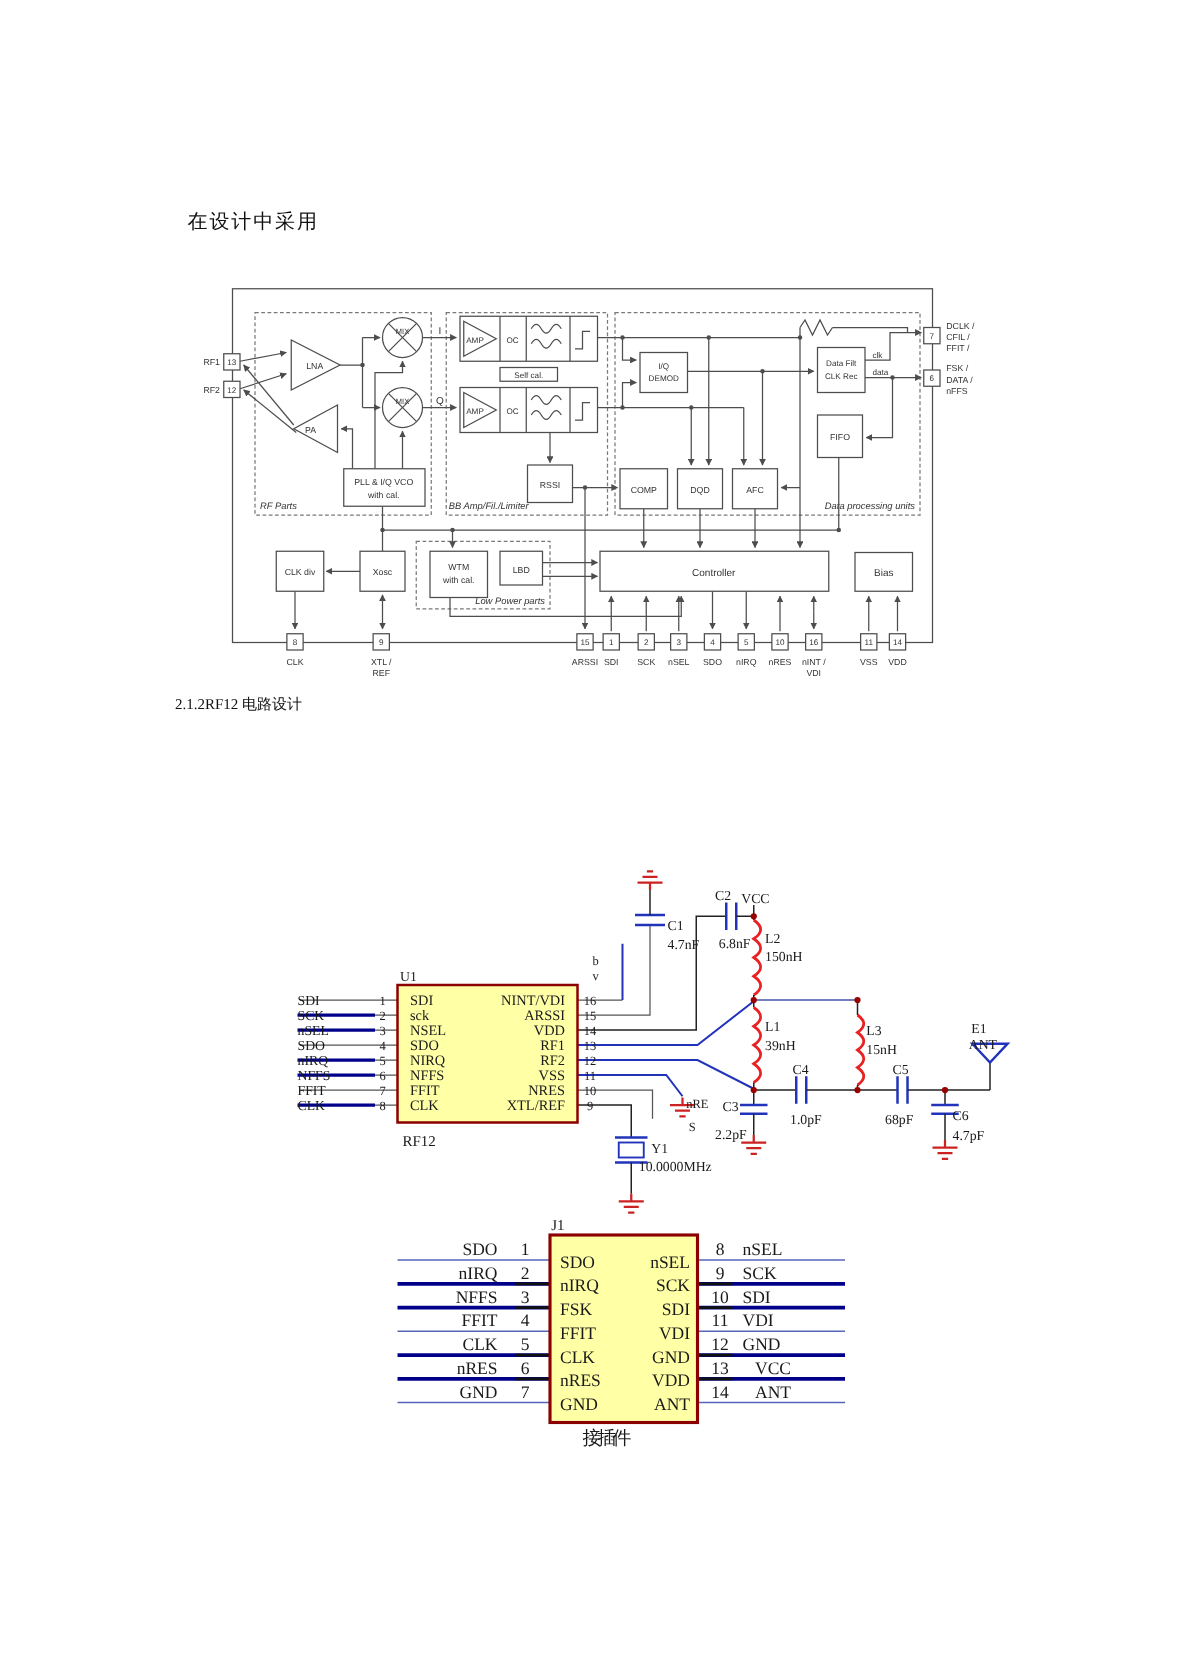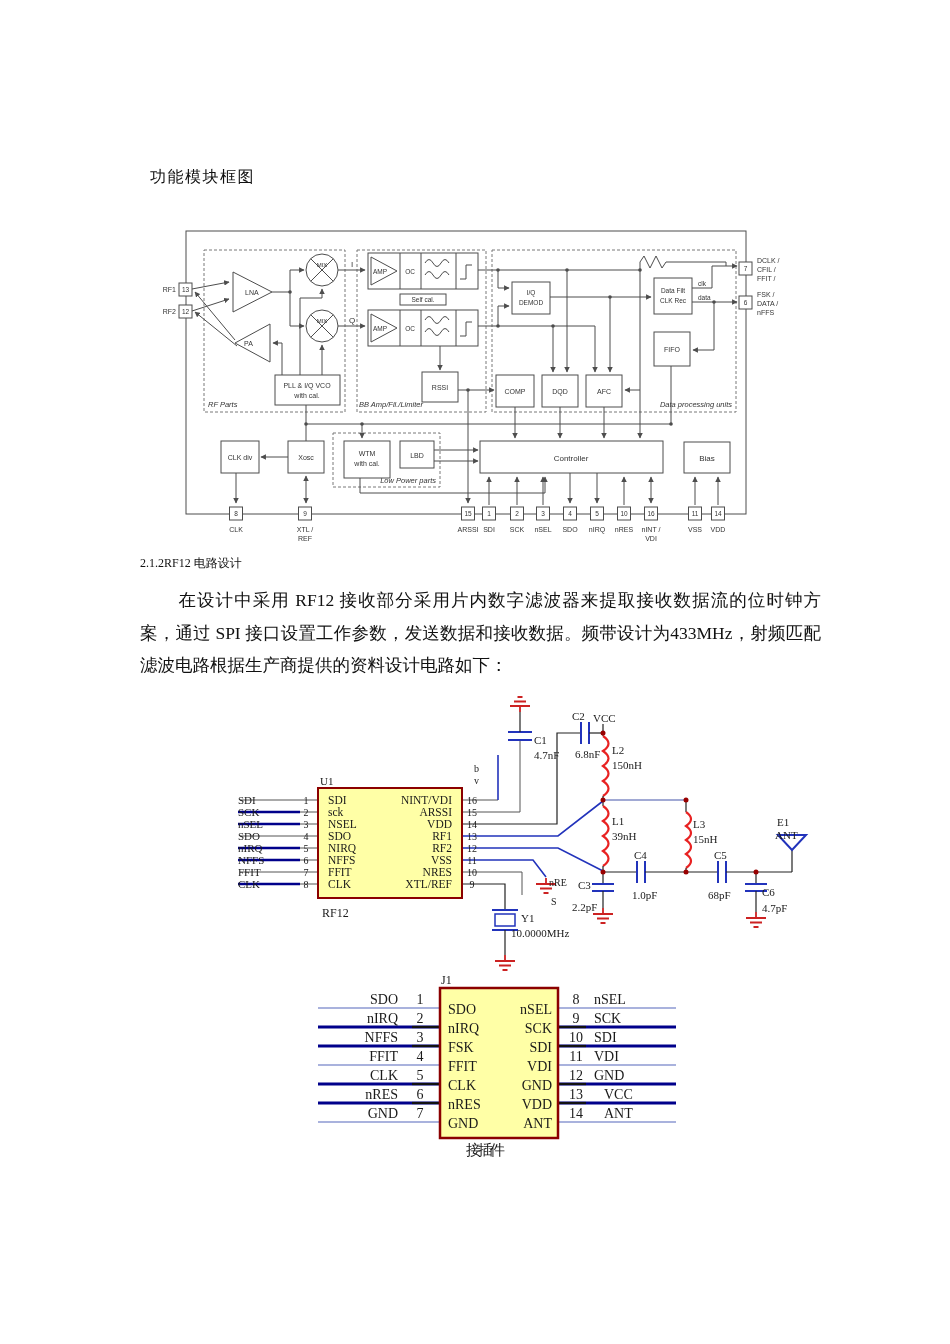--- a/index.html
+++ b/index.html
@@ -26,21 +26,21 @@
   .dt{fill:#990000;}
   .jthin{stroke:#5566BB;stroke-width:1.2;fill:none;}
   .jthick{stroke:#00008B;stroke-width:3;fill:none;}
   .jstub{stroke:#111;stroke-width:2.2;fill:none;}
 </style>
 </head>
 <body>
 
 <div class="page">
 
-  <div class="doc-title">功能模块框图</div>
+  <div class="doc-title">在设计中采用</div>
 
   <svg class="bd" style="left:140px;top:225px" width="680" height="330" viewBox="140 225 680 330">
     <defs>
       <marker id="a" viewBox="0 0 10 10" refX="9" refY="5" markerWidth="5.5" markerHeight="5.5" orient="auto-start-reverse">
         <path d="M0,0L10,5L0,10z" fill="#4d4d4d"></path>
       </marker>
     </defs>
 
     <rect class="ln" x="186" y="231" width="560" height="283"></rect>
 
@@ -263,21 +263,20 @@
     <text x="570" y="532" font-size="7" text-anchor="middle">SDO</text>
     <text x="597" y="532" font-size="7" text-anchor="middle">nIRQ</text>
     <text x="624" y="532" font-size="7" text-anchor="middle">nRES</text>
     <text x="651" y="532" font-size="7" text-anchor="middle">nINT /</text>
     <text x="651" y="541" font-size="7" text-anchor="middle">VDI</text>
     <text x="695" y="532" font-size="7" text-anchor="middle">VSS</text>
     <text x="718" y="532" font-size="7" text-anchor="middle">VDD</text>
   </svg>
 
   <div class="sec-heading">2.1.2RF12 电路设计</div>
-  <div class="body-para">在设计中采用 RF12 接收部分采用片内数字滤波器来提取接收数据流的位时钟方案，通过 SPI 接口设置工作参数，发送数据和接收数据。频带设计为433MHz，射频匹配滤波电路根据生产商提供的资料设计电路如下：</div>
 
   <svg style="left:230px;top:680px" width="590" height="300" viewBox="230 680 590 300">
     <defs>
       <g id="gsym" stroke="#CC2222" stroke-width="1.8" fill="none">
         <path d="M0,0 V6 M-10,6 H10 M-6,10.5 H6 M-2.5,15 H2.5"></path>
       </g>
     </defs>
 
     <g>
 

